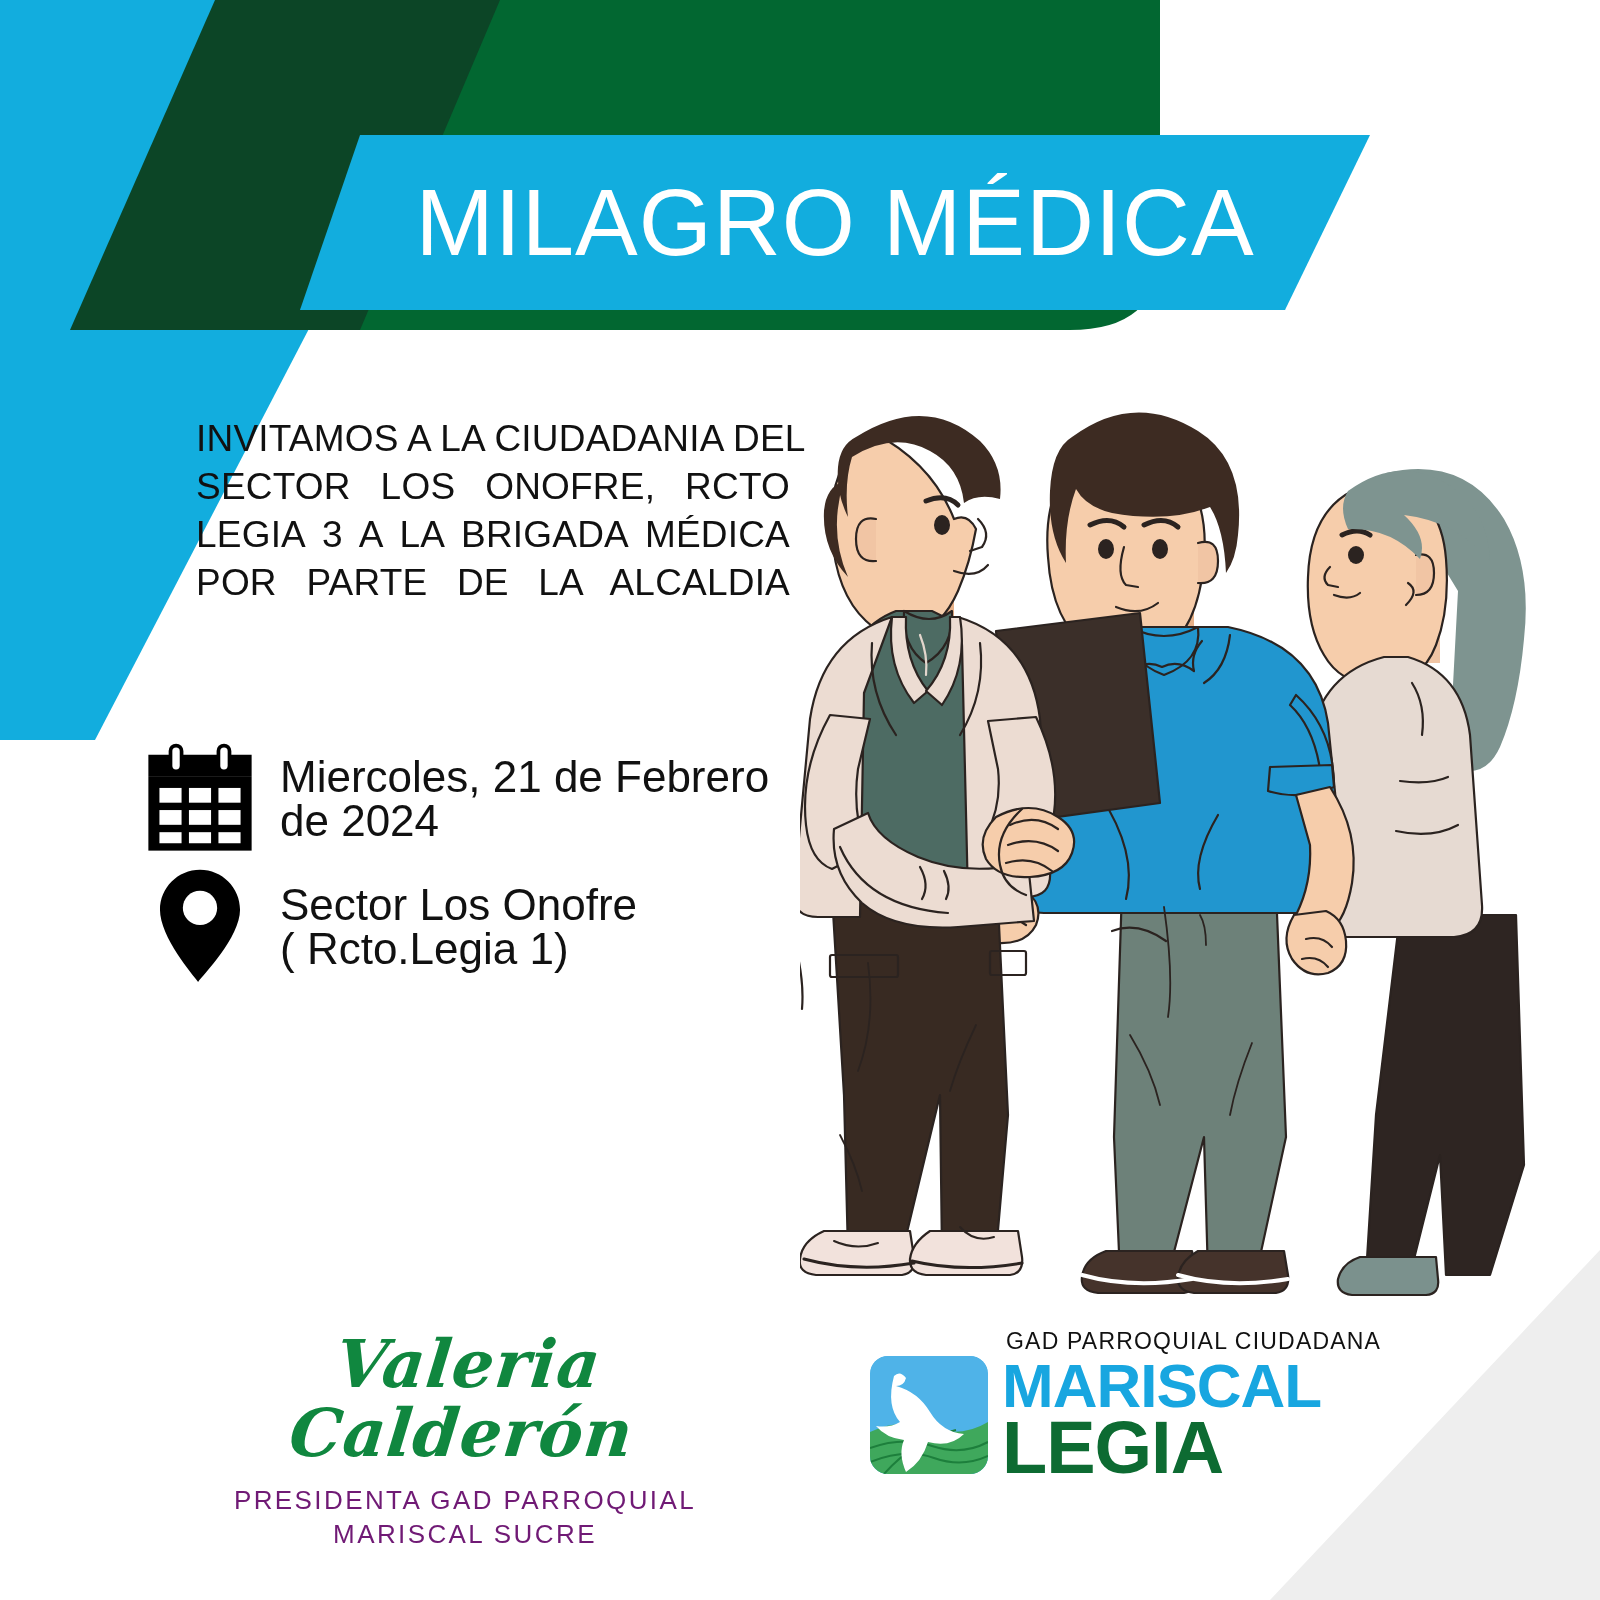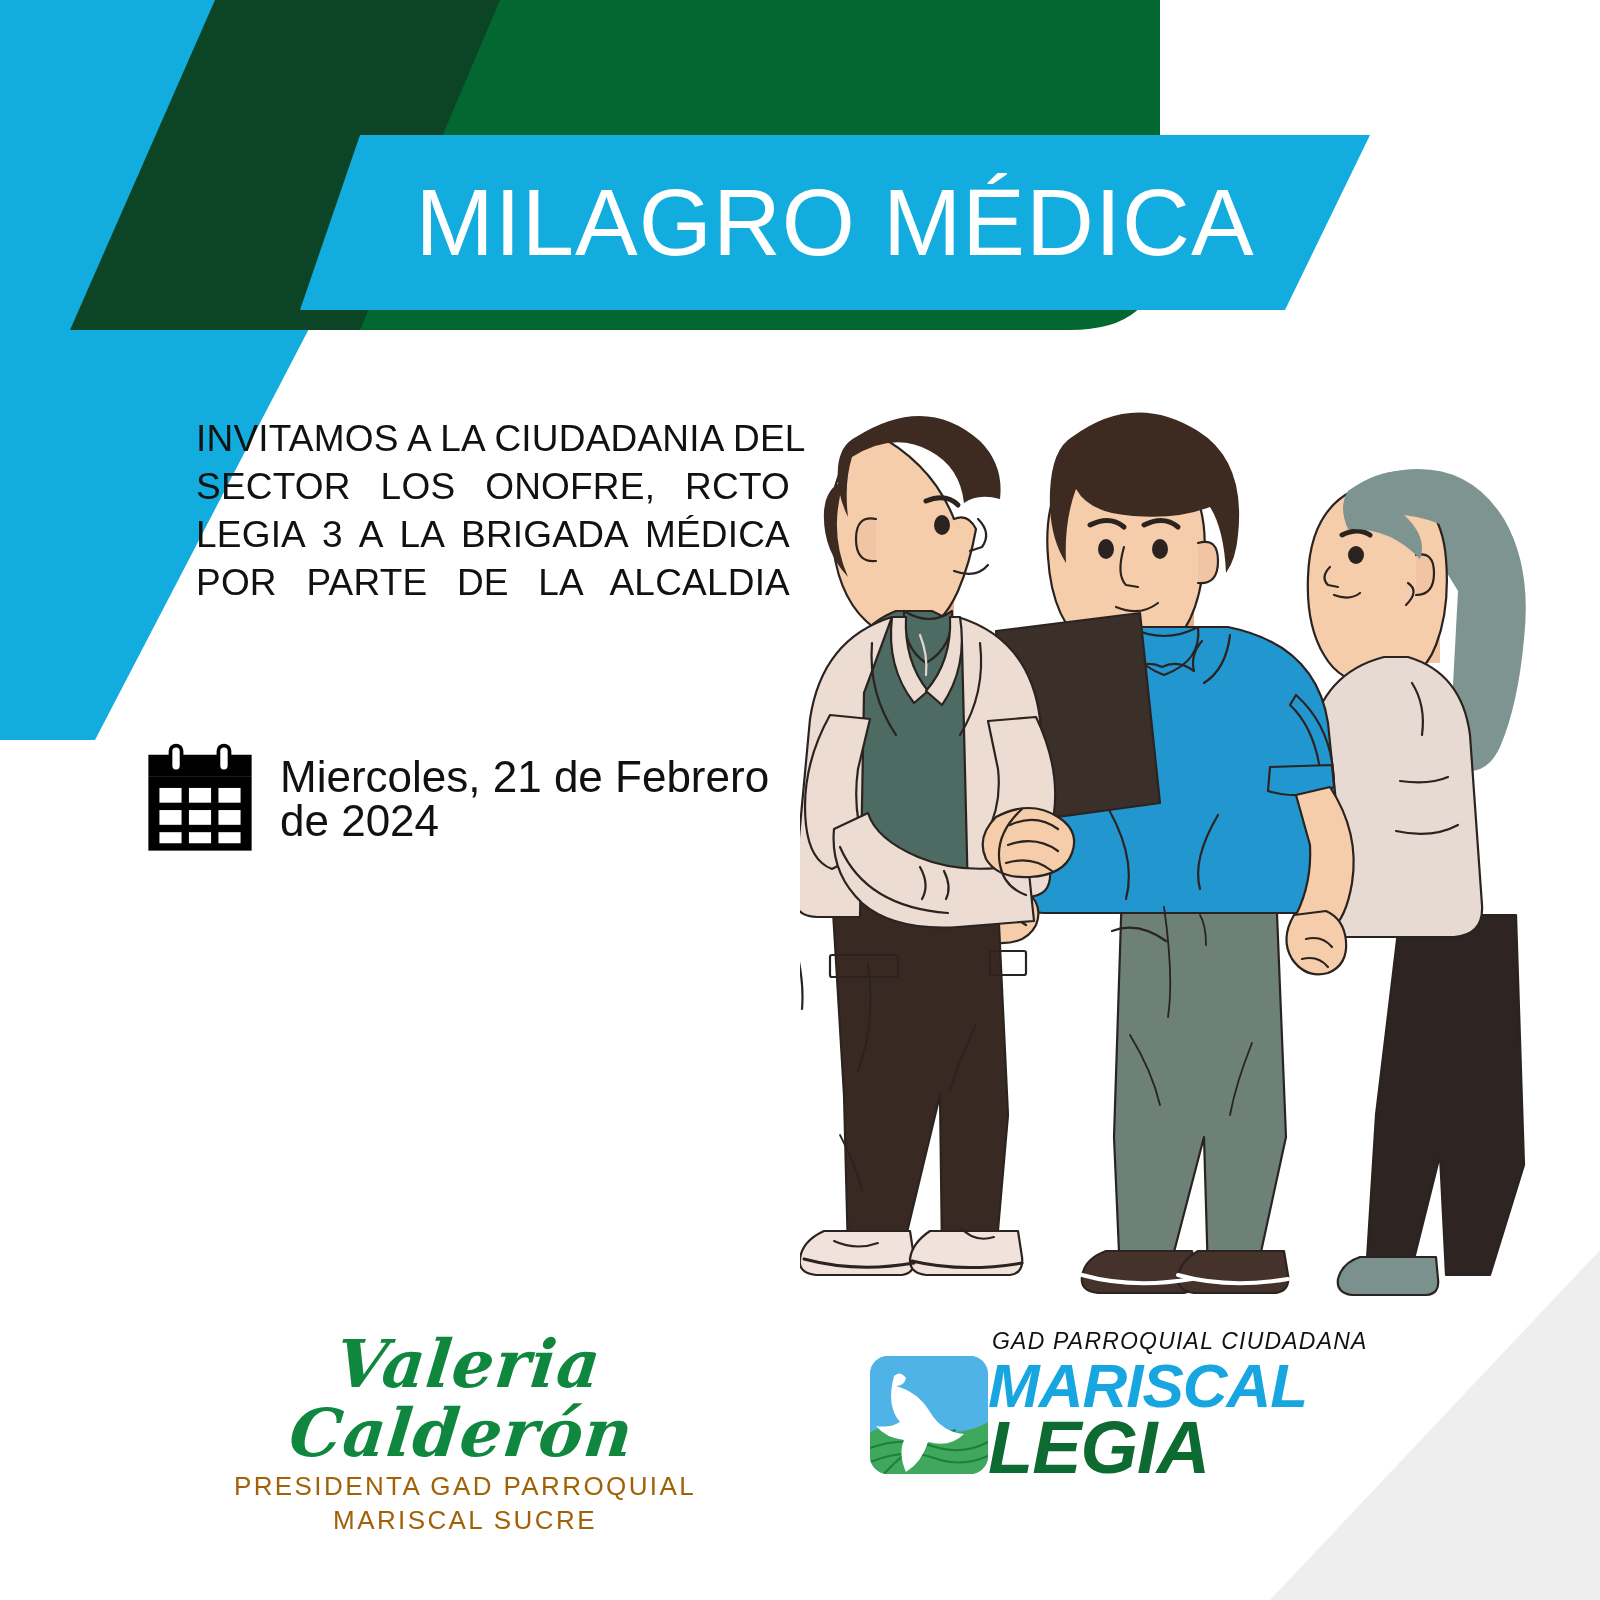--- a/index.html
+++ b/index.html
@@ -67,30 +67,30 @@
   
   .sig{position:absolute;left:200px;top:1330px;width:530px;text-align:center;}
   .sig-name{
     font-family:"DejaVu Serif","Liberation Serif",serif;
     font-style:italic;font-weight:bold;
     font-size:66px;color:#10873f;line-height:1.05;
     letter-spacing:1px;
     transform:skewX(-6deg);
   }
   .sig-role{
-    margin-top:0;font-size:26px;color:#a16207;letter-spacing:2.4px;line-height:34px;
+    margin-top:14px;font-size:26px;color:#701a75;letter-spacing:2.4px;line-height:34px;
   }
 
   
   .logo{position:absolute;left:870px;top:1330px;display:flex;align-items:flex-start;}
   .logo-mark{
     width:118px;height:118px;border-radius:18px;overflow:hidden;position:relative;
     background:#4fb3e8;flex:0 0 118px;margin-top:26px;
   }
-  .logo-words{line-height:1;font-style:italic;}
+  .logo-words{margin-left:14px;line-height:1;}
   .lw-top{font-size:23px;letter-spacing:1.2px;color:#111;font-weight:400;margin-left:4px;}
   .lw-mid{font-size:62px;font-weight:bold;color:#18a6e0;letter-spacing:-1px;margin-top:2px;}
   .lw-bot{font-size:74px;font-weight:bold;color:#0d6b32;letter-spacing:-1px;margin-top:-6px;}
 
   svg{display:block;}
 </style>
 </head>
 <body>
 
 <div class="poster">
@@ -133,20 +133,32 @@
           </g>
         </svg>
       </div>
       <div class="dtext">
         <div>Miercoles, 21 de Febrero</div>
         <div>de 2024</div>
       </div>
     </div>
 
 
+    <div class="drow">
+      <div class="dicon">
+        <svg width="112" height="122" viewBox="0 0 52 64" aria-hidden="true">
+          <path d="M26 2C14.4 2 5 11.4 5 23c0 14.5 17.5 34.5 20 37.8C27.5 57.5 47 37.5 47 23 47 11.4 37.6 2 26 2z" fill="#000"></path>
+          <circle cx="26" cy="22" r="9" fill="#fff"></circle>
+        </svg>
+      </div>
+      <div class="dtext">
+        <div>Sector Los Onofre</div>
+        <div>( Rcto.Legia 1)</div>
+      </div>
+    </div>
 
   </div>
 
   <div style="position:absolute;left:800px;top:395px;width:790px;height:910px;">
     <svg width="790" height="910" viewBox="0 0 790 910" aria-hidden="true">
       <g stroke="#2b2320" stroke-width="2.2" stroke-linejoin="round" stroke-linecap="round">
 
         <g>
 
           <path d="M600 520 L716 520 L724 770 L690 880 L646 880 L640 760 L610 880 L566 880 L576 720 Z" fill="#2e2522"></path>

